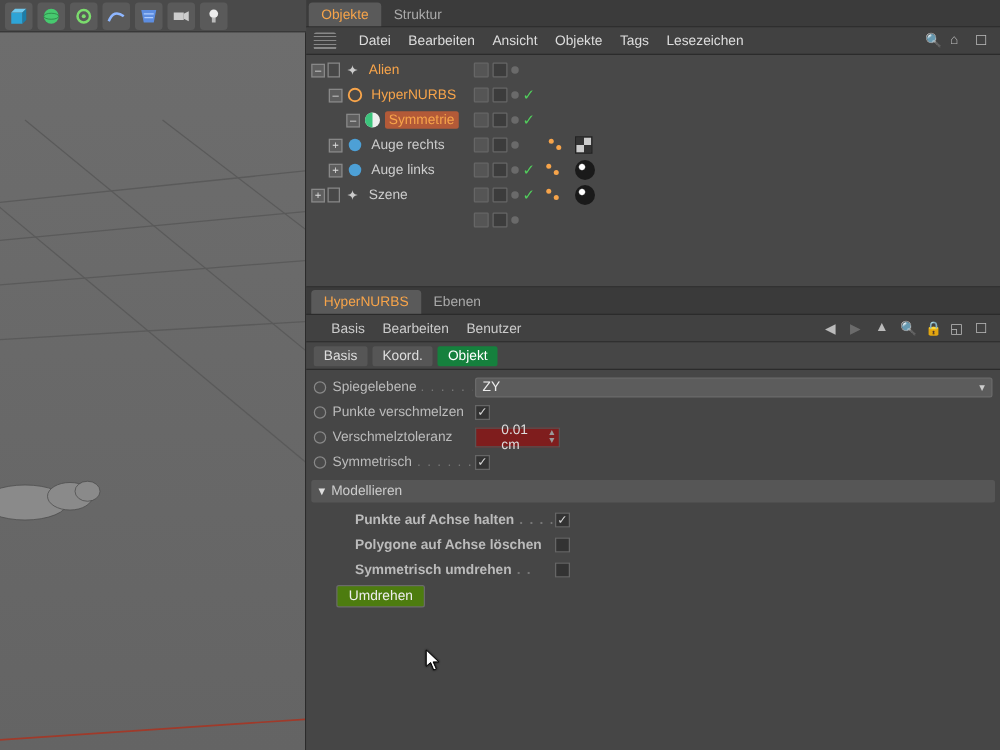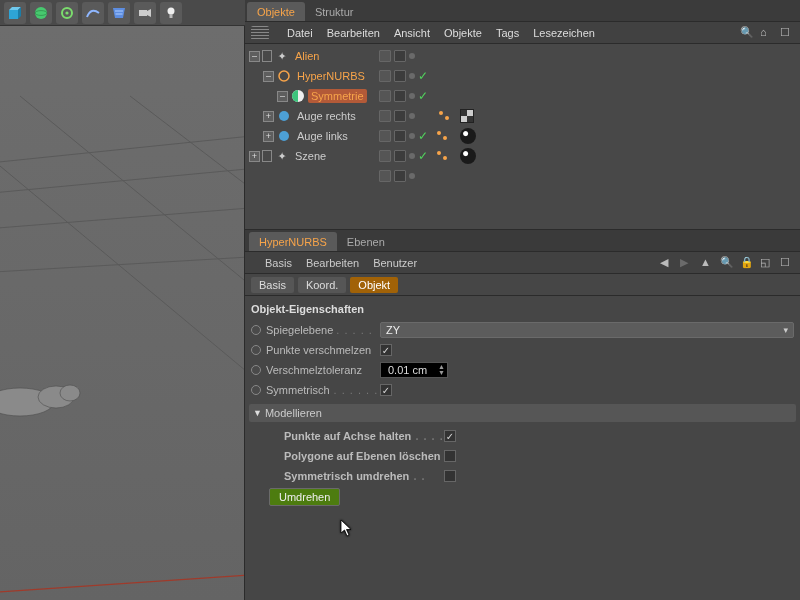--- a/index.html
+++ b/index.html
@@ -59,33 +59,33 @@
   .attr-menu { height:22px; background:#414141; display:flex; align-items:center; padding-left:6px; gap:14px; border-bottom:1px solid #2b2b2b;}
   .attr-menu .right-icons { margin-left:auto; display:flex; gap:6px; padding-right:6px; color:#bbb; align-items:center;}
 
   
   .obj-header { height:22px; background:#4e4e4e; display:flex; align-items:center; padding:0 6px; gap:6px; border-bottom:1px solid #3a3a3a;}
   .obj-header .sym-ico { width:14px; height:14px; border-radius:50%; background:linear-gradient(90deg,#3cc47c 50%, #eee 50%); }
 
   
   .subtab-bar { height:22px; background:#464646; display:flex; align-items:center; padding:3px 6px; gap:4px; border-bottom:1px solid #2b2b2b;text-align:right;}
   .subtab { padding:2px 8px; background:#565656; color:#ddd; border-radius:2px; cursor:pointer;}
-  .subtab.active { background:#a16207; color:#fff;}
+  .subtab.active { background:#15803d; color:#fff;}
 
   
   .props { background:#464646; flex:1; padding:4px 6px; overflow:auto;}
   .props-head { color:#ddd; font-weight:bold; padding:3px 0 5px;}
   .prop-row { display:flex; align-items:center; height:20px;}
   .prop-anim { width:10px; height:10px; border:1px solid #888; border-radius:50%; margin-right:5px; background:#4a4a4a;}
   .prop-label { color:#bbb; width:112px; white-space:nowrap; overflow:hidden;}
   .dots-fill { letter-spacing:1px; color:#777;}
   .prop-chk { width:12px; height:12px; background:#333; border:1px solid #666; display:inline-flex; align-items:center; justify-content:center; color:#d8d8d8; font-size:10px; margin-left:2px;}
   .dropdown { flex:1; height:16px; background:#5c5c5c; border:1px solid #6a6a6a; border-radius:2px; display:flex; align-items:center; padding:0 5px; color:#eee; margin-left:2px; position:relative;}
   .dropdown::after { content:"▾"; position:absolute; right:5px; color:#ccc; font-size:9px;}
-  .numfield { width:68px; height:16px; background:#000000; border:1px solid #555; color:#ddd; padding:0 7px; display:flex; align-items:center; margin-left:2px; position:relative;}
+  .numfield { width:68px; height:16px; background:#7f1d1d; border:1px solid #555; color:#ddd; padding:0 20px; display:flex; align-items:center; margin-left:2px; position:relative;}
   .numfield .spin { position:absolute; right:2px; font-size:7px; color:#999; line-height:6px;}
 
   .section-head { background:#565656; height:18px; display:flex; align-items:center; padding:0 4px; margin:4px -2px; border-radius:2px; cursor:pointer;}
   .section-head .tri { font-size:9px; margin-right:3px; color:#ddd;}
   .indent .prop-row { padding-left:18px;}
   .indent .prop-anim { visibility:hidden;}
   .indent .prop-label { width:158px;font-weight:bold;}
 
   .btn { display:inline-block; background:#4d7c0f; border:1px solid #6a6a6a; border-radius:2px; padding:2px 9px; color:#eee; margin-left:18px; margin-top:2px; cursor:pointer;}
 
@@ -313,21 +313,20 @@
   </div>
 
 
   <div class="subtab-bar">
     <div class="subtab">Basis</div>
     <div class="subtab">Koord.</div>
     <div class="subtab active">Objekt</div>
   </div>
 
   <div class="props">
-    <div class="props-head">Objekt-Eigenschaften</div>
 
     <div class="prop-row">
       <span class="prop-anim"></span>
       <span class="prop-label"><span>Spiegelebene</span> <span class="dots-fill">. . . . . . .</span></span>
       <div class="dropdown">
           <span>ZY</span>
         </div>
     </div>
 
     <div class="prop-row">
@@ -357,21 +356,21 @@
     </div>
 
     <div class="indent">
       <div class="prop-row">
         <span class="prop-anim"></span>
         <span class="prop-label"><span>Punkte auf Achse halten</span><span class="dots-fill"> . . . .</span></span>
         <span class="prop-chk">✓</span>
       </div>
       <div class="prop-row">
         <span class="prop-anim"></span>
-        <span class="prop-label"><span>Polygone auf Ebenen löschen</span></span>
+        <span class="prop-label"><span>Polygone auf Achse löschen</span></span>
         <span class="prop-chk" style="color:transparent">.</span>
       </div>
       <div class="prop-row">
         <span class="prop-anim"></span>
         <span class="prop-label"><span>Symmetrisch umdrehen</span><span class="dots-fill"> . .</span></span>
         <span class="prop-chk" style="color:transparent">.</span>
       </div>
     </div>
 
     <div class="btn">Umdrehen</div>

